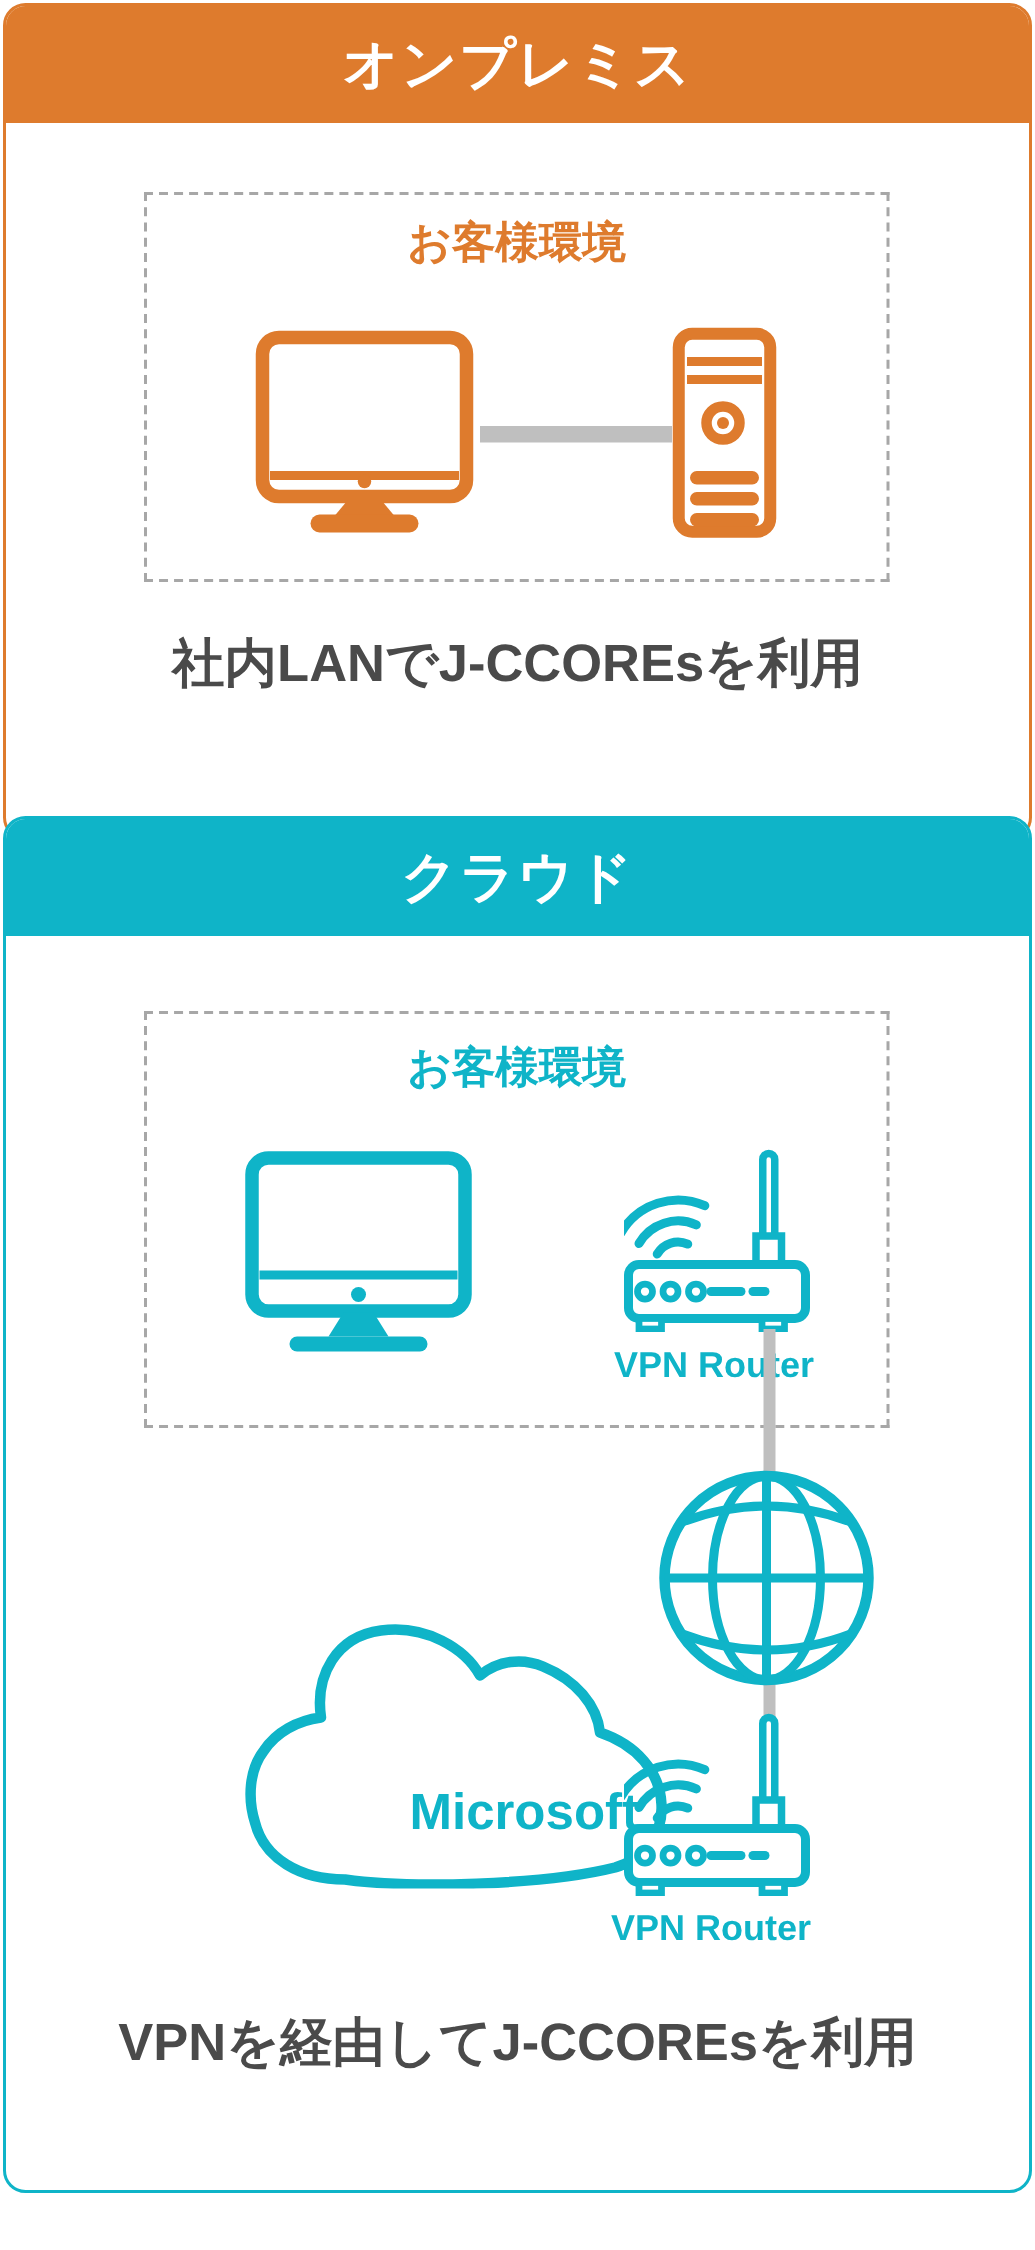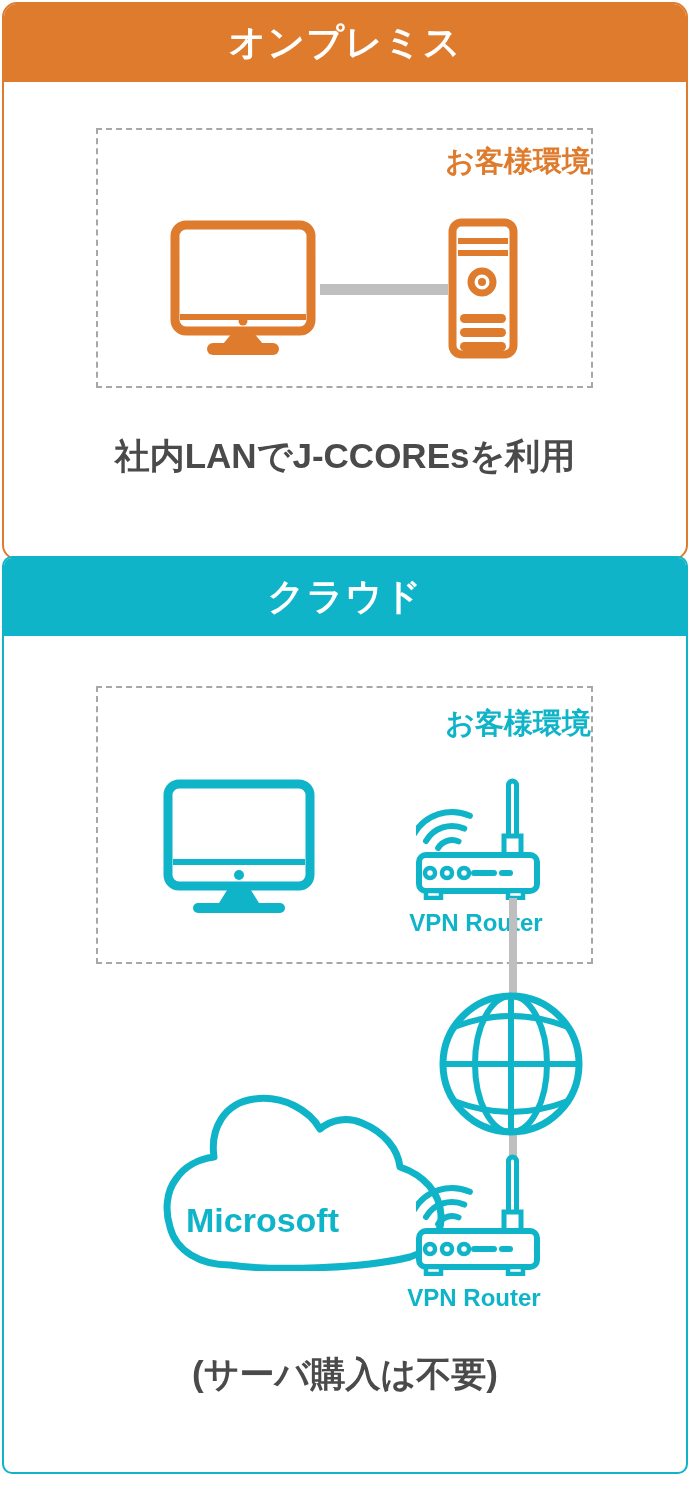--- a/index.html
+++ b/index.html
@@ -14,68 +14,68 @@
   body{
     width:690px;height:1500px;background:#fff;
     font-family:"Liberation Sans",sans-serif;font-weight:bold;
   }
   .page{position:relative;width:690px;height:1500px;overflow:hidden;}
   .card{
     position:absolute;left:2px;width:686px;background:#fff;
     border:2px solid;border-radius:15px;overflow:hidden;
   }
   .card-onprem{top:2px;height:558px;border-color:var(--orange);}
-  .card-cloud{top:556px;height:918px;border-color:var(--teal);border-radius:10px;}
+  .card-cloud{top:544px;height:918px;border-color:var(--teal);}
   .card-header{
     height:78px;display:flex;align-items:center;justify-content:center;
     color:var(--header-text);font-size:37px;letter-spacing:1px;
   }
   .card-onprem .card-header{background:var(--orange);}
   .card-cloud .card-header{background:var(--teal);}
   .card-body{position:relative;width:100%;height:calc(100% - 78px);}
 
   .env-box{
     position:absolute;border:2px dashed var(--dashed-gray);
     width:497px;left:92px;background:transparent;
   }
   .env-box-onprem{top:46px;height:260px;}
   .env-box-cloud{top:50px;height:278px;}
-  .env-title{text-align:right;font-size:29px;}
+  .env-title{text-align:center;font-size:29px;}
   .env-title-onprem{margin-top:12px;color:var(--orange);}
   .env-title-cloud{margin-top:16px;color:var(--teal);}
 
   .abs{position:absolute;}
   .icon-orange{color:var(--orange);}
   .icon-teal{color:var(--teal);}
 
   .h-connector{
     position:absolute;left:222px;top:154px;width:128px;height:11px;
     background:var(--connector-gray);
   }
   .v-connector{
     position:absolute;left:505px;top:262px;width:8px;height:344px;
     background:var(--connector-gray);
   }
 
   .caption{
     position:absolute;left:0;width:100%;text-align:center;
     color:var(--caption-gray);font-size:35px;line-height:40px;
   }
-  .caption-onprem{top:354px;}
+  .caption-onprem{top:341px;}
   .caption-cloud{top:718px;}
 
   .vpn-label{
     position:absolute;width:200px;text-align:center;
     color:var(--teal);font-size:24px;
   }
   .vpn-label-top{left:278px;top:221px;}
   .vpn-label-bottom{left:370px;top:648px;}
 
   .cloud-text{
-    position:absolute;left:182px;top:543px;width:240px;text-align:left;
+    position:absolute;left:182px;top:543px;width:240px;text-align:right;
     color:var(--teal);font-size:34px;line-height:40px;margin-top:21px;
   }
   svg{display:block;}
 </style>
 </head>
 <body>
 
 <div class="page">
 
   <section class="card card-onprem">
@@ -206,18 +206,18 @@
           <line x1="58" y1="95" x2="78" y2="95" stroke-width="6"></line>
           <line x1="86" y1="95" x2="94" y2="95" stroke-width="6"></line>
           <rect x="10" y="113" width="15" height="7" stroke-width="4.5" fill="#fff"></rect>
           <rect x="92" y="113" width="15" height="7" stroke-width="4.5" fill="#fff"></rect>
         </svg>
       </div>
 
       <div class="vpn-label vpn-label-bottom">VPN Router</div>
 
       <div class="caption caption-cloud">
-        <div>(サーバ購入は不要)</div>
+        <div>VPNを経由してJ-CCOREsを利用</div>
       </div>
     </div>
   </section>
 
 </div>
 
 </body></html>

